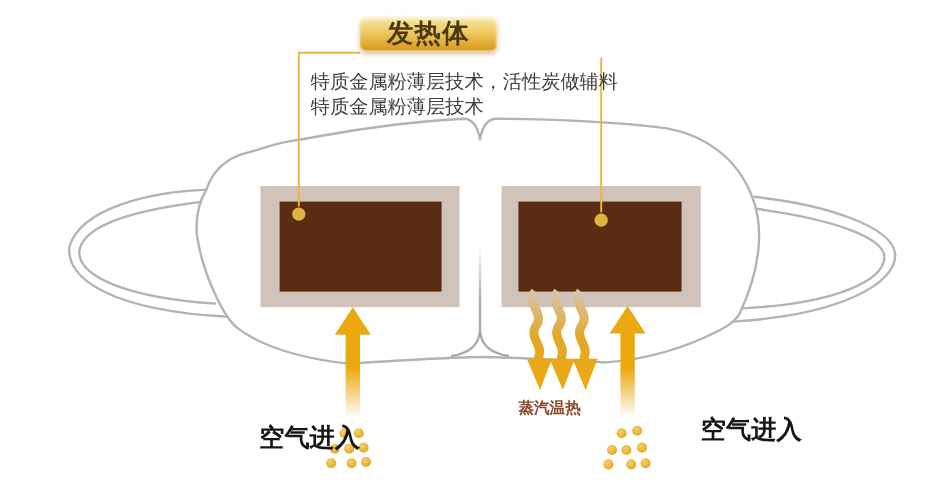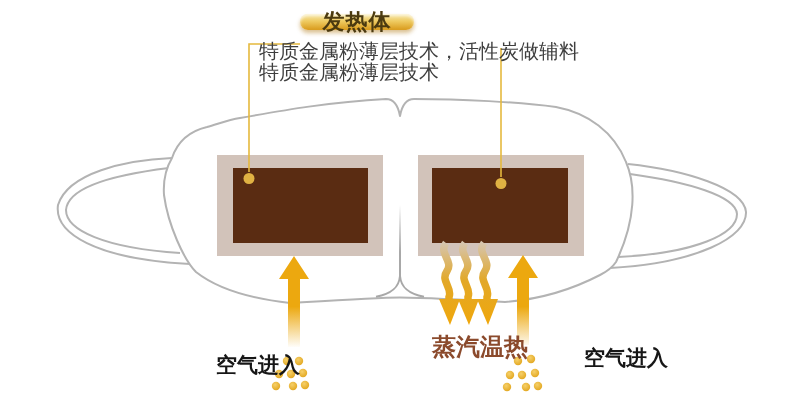--- a/index.html
+++ b/index.html
@@ -2,35 +2,35 @@
 <html style="--pill-gold-top: #f7e8ab; --pill-gold-bottom: #d99a1b; --pill-text: #4b3a10; --desc-text: #3e3e3e; --flow-text: #161616; --steam-text: #8b4a2c; --mask-outline: #b3b3b3; --pad-frame: #d2c3ba; --pad-core: #5a2c12; --connector-gold: #e5b93e; --arrow-gold: #eca80f;"><head>
 <meta charset="utf-8">
 <style>
   html,body{margin:0;padding:0;background:#fff;}
   body{width:790px;height:408px;position:relative;overflow:hidden;
        font-family:"DejaVu Sans","Liberation Sans",sans-serif;}
   .stage{position:absolute;inset:0;width:790px;height:408px;}
   svg.base{position:absolute;left:0;top:0;}
 
   .pill{position:absolute;display:flex;align-items:center;justify-content:center;
-        height:16px;border-radius:17px;
+        height:28px;border-radius:5px;
         background:linear-gradient(180deg,#f7e8ab 0%,#eeca60 46%,#d99a1b 100%);
         box-shadow:0 3px 4px rgba(172,116,10,.45), inset 0 2px 3px rgba(255,255,255,.65);
         color:var(--pill-text,#4b3a10);font-size:22px;font-weight:bold;letter-spacing:1px;}
   .pill-heating{left:300px;top:14px;width:114px;}
   .pill-vent{left:445px;top:14px;width:117px;}
 
-  .desc{position:absolute;left:259px;top:41px;color:var(--desc-text,#3e3e3e);
-        font-size:20px;line-height:21px;white-space:nowrap;}
+  .desc{position:absolute;left:259px;top:57px;color:var(--desc-text,#3e3e3e);
+        font-size:16px;line-height:21px;white-space:nowrap;}
 
   .flow-label{position:absolute;font-size:21px;font-weight:600;color:var(--flow-text,#161616);
               white-space:nowrap;margin-left:28px;}
   .air-left{left:188px;top:351px;}
   .air-right{left:556px;top:344px;}
-  .steam-label{position:absolute;left:432px;top:331px;font-size:24px;font-weight:bold;
+  .steam-label{position:absolute;left:432px;top:331px;font-size:13px;font-weight:bold;
                color:var(--steam-text,#8b4a2c);white-space:nowrap;}
 </style>
 </head>
 <body>
 
 <div class="stage">
 
   <svg class="base" width="790" height="408" viewBox="0 0 790 408">
     <defs>
       <linearGradient id="upGrad" gradientUnits="userSpaceOnUse" x1="0" y1="256" x2="0" y2="348">

